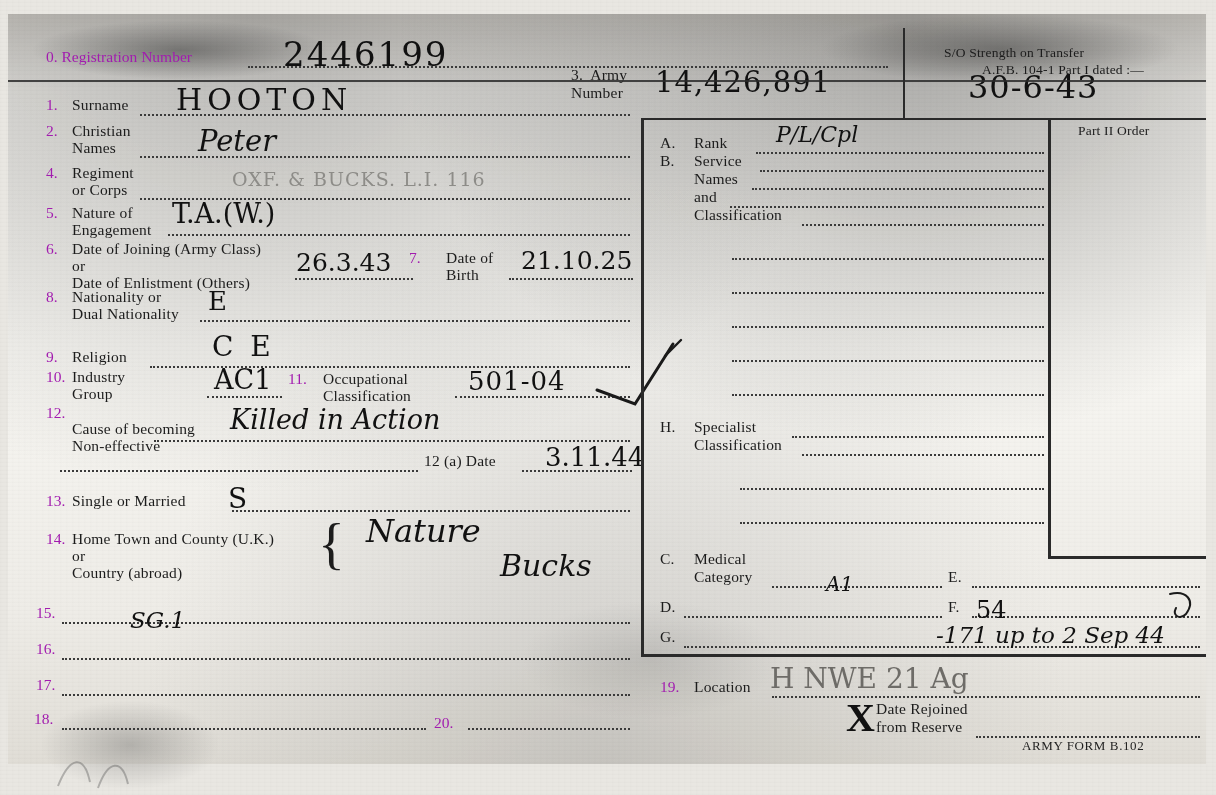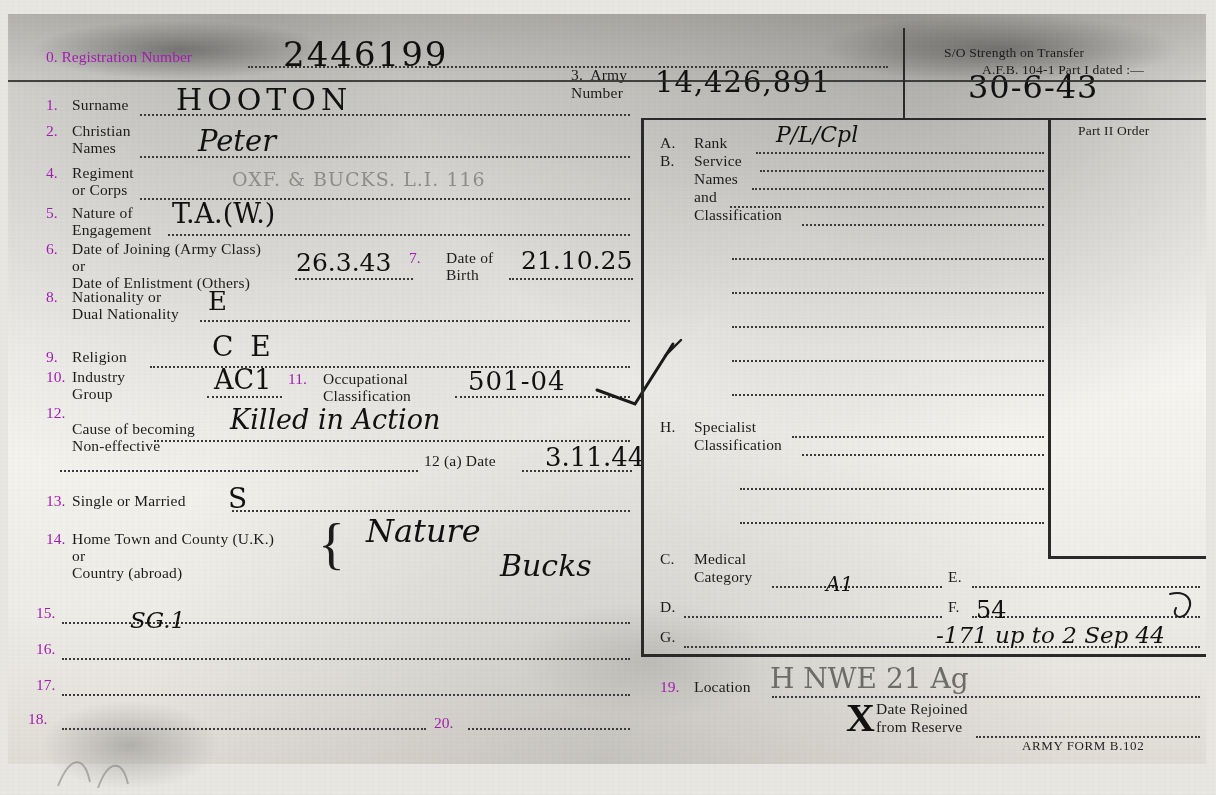--- a/index.html
+++ b/index.html
@@ -204,21 +204,21 @@
   <div class="num" style="left:36px;top:604px;">15.</div>
   <div class="dots" style="left:62px;top:622px;width:568px;"></div>
   <div class="hw" style="left:130px;top:588px;font-size:23px;margin-top:19px;">SG.1</div>
 
   <div class="num" style="left:36px;top:640px;">16.</div>
   <div class="dots" style="left:62px;top:658px;width:568px;"></div>
 
   <div class="num" style="left:36px;top:676px;">17.</div>
   <div class="dots" style="left:62px;top:694px;width:568px;"></div>
 
-  <div class="num" style="left:28px;top:710px;">18.</div>
+  <div class="num" style="left:34px;top:710px;">18.</div>
   <div class="dots" style="left:62px;top:728px;width:364px;"></div>
   <div class="num" style="left:434px;top:714px;">20.</div>
   <div class="dots" style="left:468px;top:728px;width:162px;"></div>
 
   <div class="rule" style="left:641px;top:118px;width:3px;height:538px;"></div>
   <div class="rule" style="left:641px;top:118px;width:565px;height:2px;"></div>
   <div class="rule" style="left:1048px;top:118px;width:3px;height:440px;"></div>
   <div class="rule" style="left:1048px;top:556px;width:158px;height:3px;"></div>
   <div class="rule" style="left:641px;top:654px;width:565px;height:3px;"></div>
 

